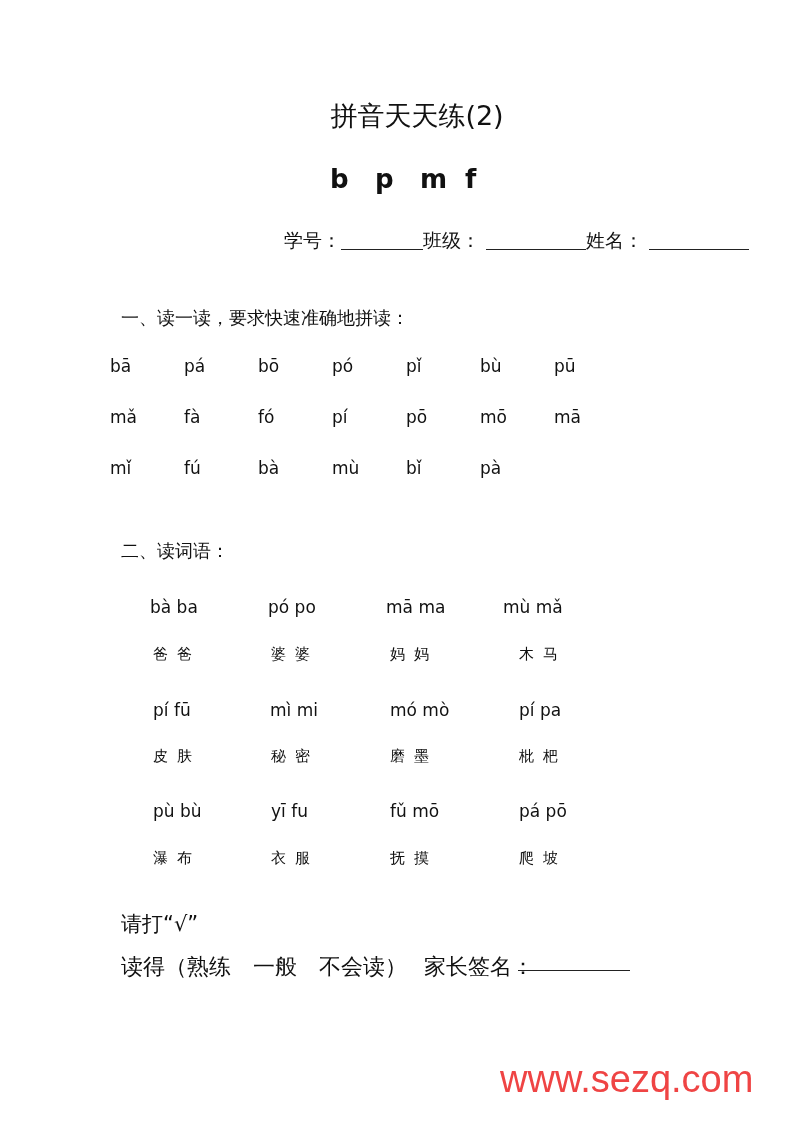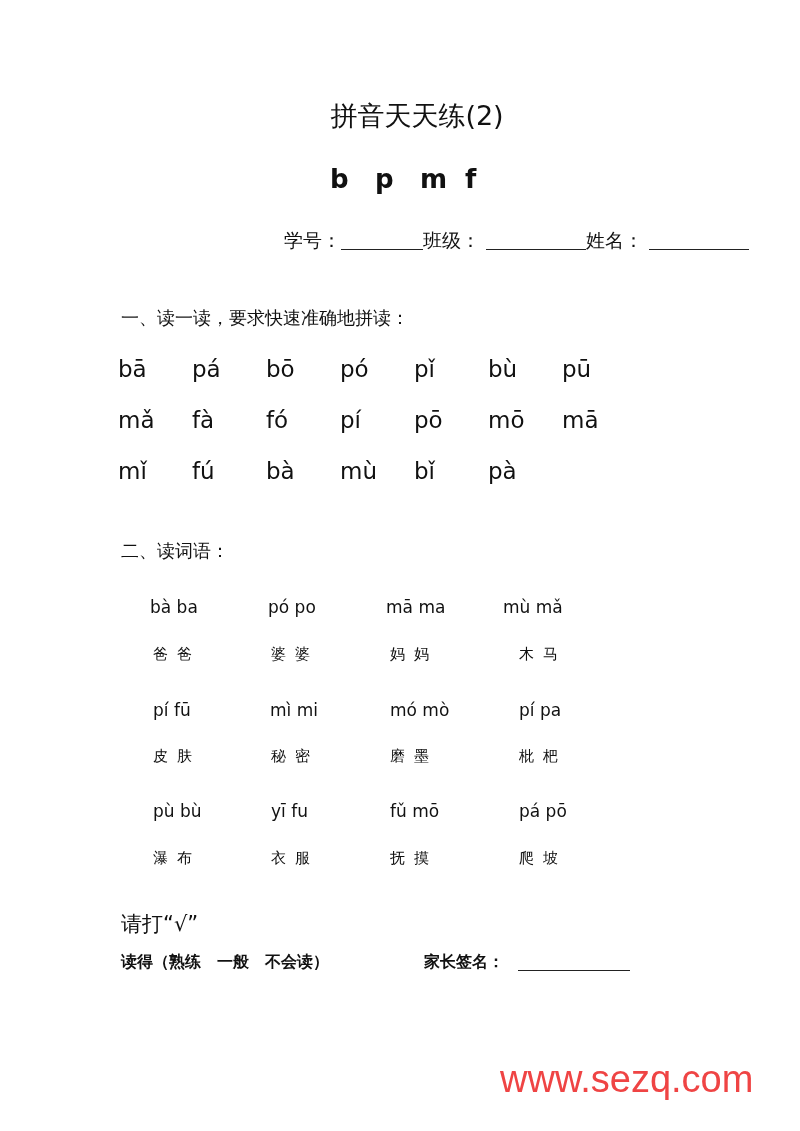--- a/index.html
+++ b/index.html
@@ -8,25 +8,25 @@
       font-family: "DejaVu Sans", "Liberation Sans", sans-serif; color: #111;
       overflow: hidden;
     }
     .abs { position: absolute; white-space: nowrap; }
     .title { top: 98px; left: 0; width: 834px; text-align: center; font-size: 27px; letter-spacing: 0px; }
     .letters { top: 164px; left: 330px; font-size: 26px; font-weight: bold; font-family: "DejaVu Sans", sans-serif; }
     .letters span { display: inline-block; width: 45px; text-align: left; }
     .info { top: 228px; left: 240px; font-size: 19px; margin-left: 44px; }
     .line { display: inline-block; border-bottom: 1.5px solid #222; height: 16px; vertical-align: bottom; margin-bottom: 4px; }
     .sec { font-size: 18px; left: 121px; margin-top: 16px; }
-    .pgrid { left: 118px; font-size: 23px; }
+    .pgrid { left: 110px; font-size: 17px; }
     .pgrid .cell { position: absolute; }
     .word-py { font-size: 17px; }
     .word-hz { font-size: 15px; letter-spacing: 9px; }
-    .bold { font-weight: bold; font-size: 16px; }
+    .bold { font-weight: normal; font-size: 22px; }
     .watermark { top: 1058px; left: 500px; font-family: "Liberation Sans", sans-serif; font-size: 38px; color: #ef4444; }
   </style>
 </head>
 <body>
 
 <div class="abs title">拼音天天练(2)</div>
 
 <div class="abs letters">
   <span>b</span><span>p</span><span>m</span><span>f</span>
 </div>

